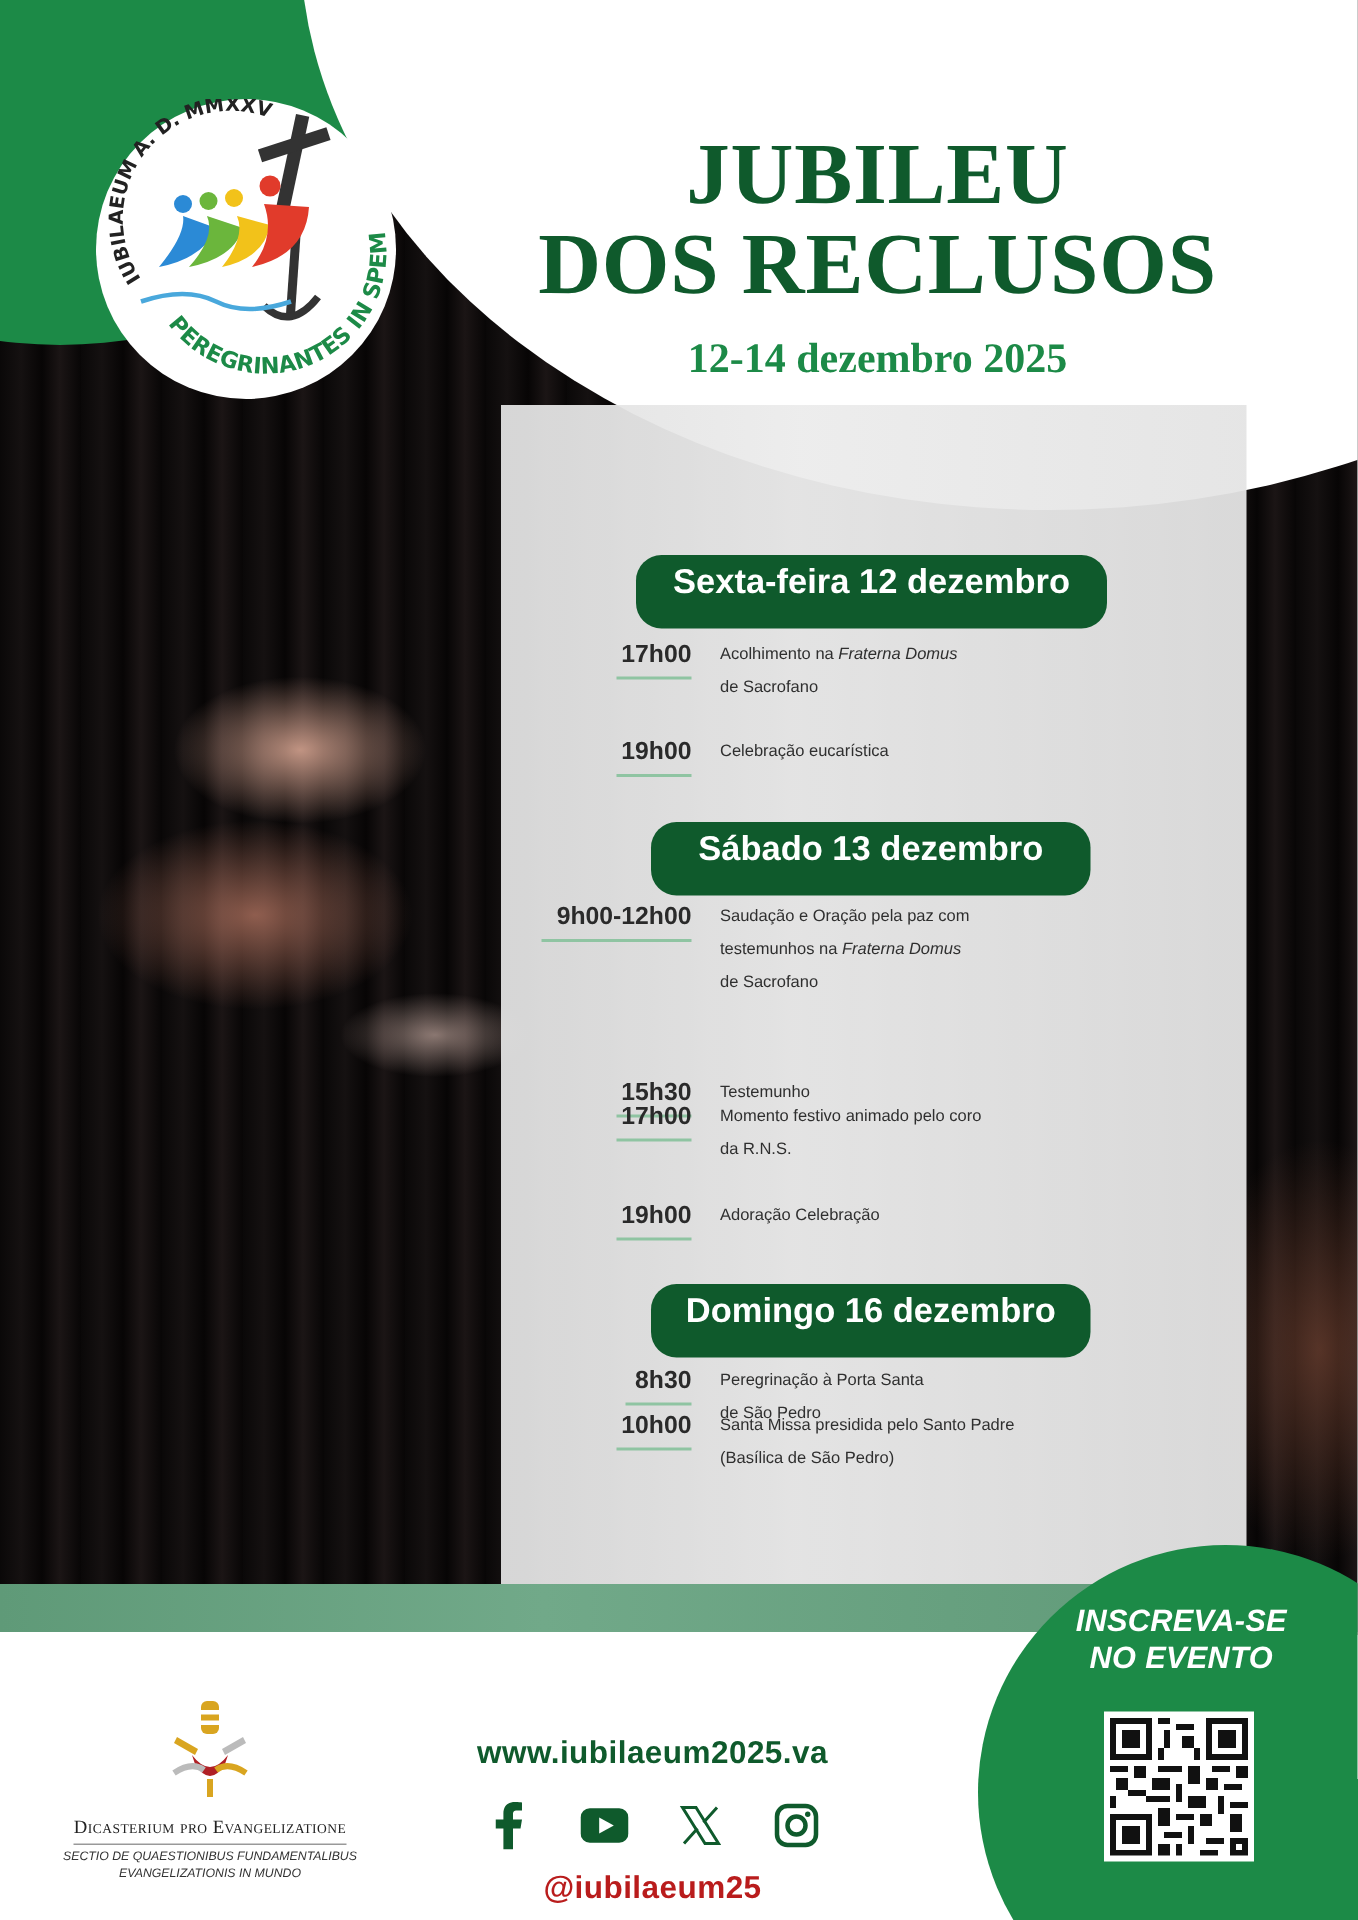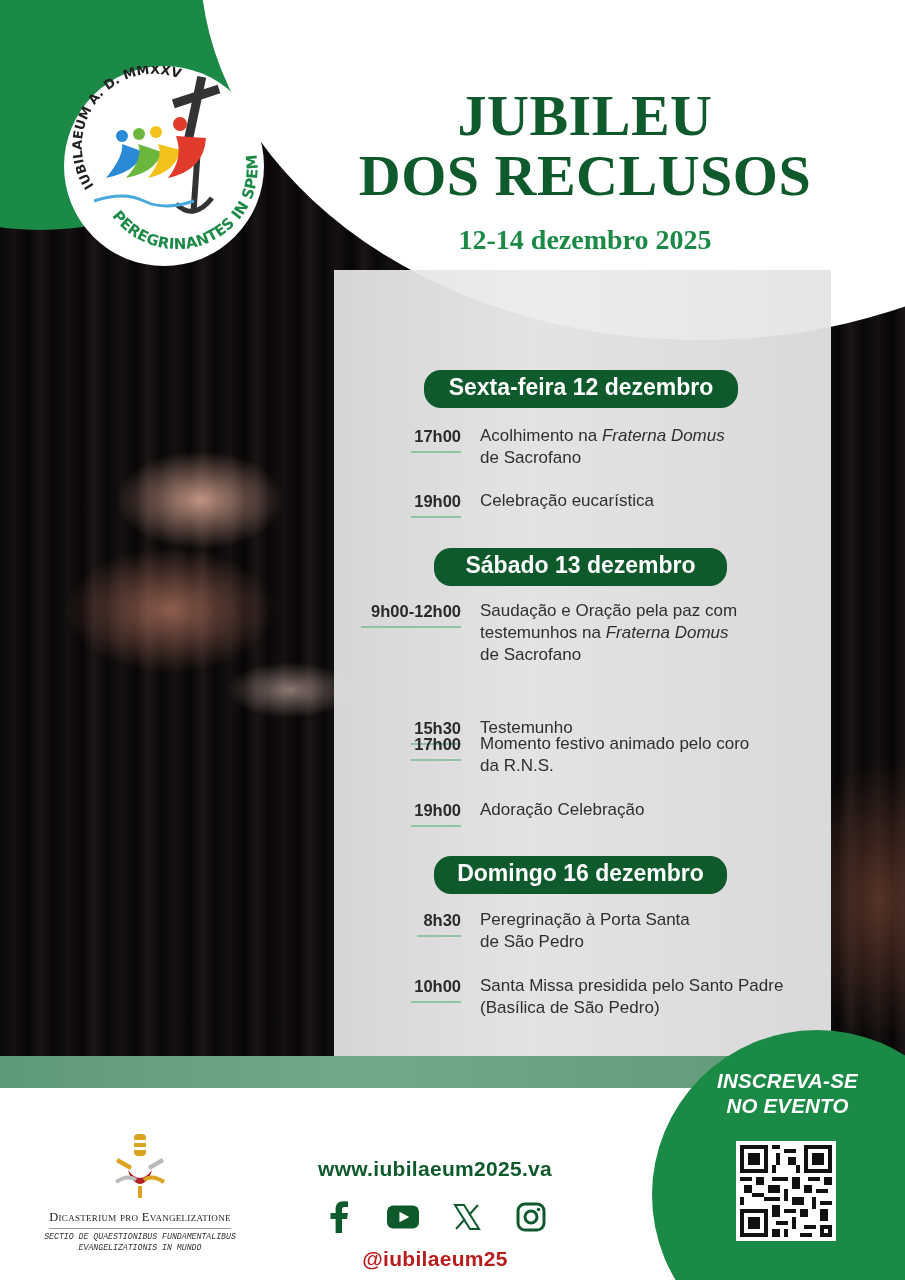--- a/index.html
+++ b/index.html
@@ -54,46 +54,46 @@
     font-family: "Liberation Serif", "DejaVu Serif", serif; font-weight: bold;
     color: #0f5a2c; font-size: 58px; line-height: 60px; letter-spacing: 0.5px;
   }
   .date-line {
     font-family: "Liberation Serif", "DejaVu Serif", serif; font-weight: bold;
     color: #1c8a47; font-size: 28px; margin-top: 18px;
   }
 
   
   .day-pill {
-    position: absolute; height: 38px; border-radius: 17px; background: #0f5a2c; color: #ffffff;
+    position: absolute; height: 49px; border-radius: 17px; background: #0f5a2c; color: #ffffff;
     font-weight: bold; font-size: 23px; line-height: 34px; text-align: center;
     font-family: "Liberation Sans", sans-serif;
   }
   .event { position: absolute; left: 340px; width: 490px; display: flex; }
   .event .time {
     width: 121px; text-align: right; font-weight: bold; font-size: 16.5px; color: #2a2a2a;
     line-height: 22px; position: relative; padding-right: 0;
   }
   .event .time .bar {
     position: absolute; right: 0; top: 26px; height: 2px; background: #8fc4a2;
   }
   .event .desc {
-    margin-left: 19px; font-size: 17px; line-height: 22px; color: #2f2f2f; width: 350px;
+    margin-left: 19px; font-size: 11px; line-height: 22px; color: #2f2f2f; width: 350px;
   }
   .event .desc i { font-style: italic; }
 
   
   .dicasterium { position: absolute; left: 20px; top: 1130px; width: 240px; text-align: center; }
   .coat-of-arms { width: 60px; height: 72px; margin: 0 auto; }
   .dic-name {
     font-family: "Liberation Serif", serif; font-size: 12.5px; color: #222; letter-spacing: 0.3px;
     margin-top: 4px; padding-bottom: 3px; border-bottom: 1px solid #999; display: inline-block;
   }
   .dic-sub {
-    font-family: Liberation Mono, monospace; font-style: italic; font-size: 8.2px; color: #333;
+    font-family: Liberation Sans, sans-serif; font-style: italic; font-size: 8.2px; color: #333;
     margin-top: 2px; line-height: 11px;
   }
 
   .links { position: absolute; left: 300px; top: 1128px; width: 270px; text-align: center; }
   .website { font-weight: bold; color: #0f5a2c; font-size: 21px; letter-spacing: 0.3px; margin-top: 29px; }
   .socials { display: flex; justify-content: center; gap: 32px; margin-top: 20px; height: 32px; align-items: center; }
   .socials span { display: inline-flex; width: 32px; height: 32px; align-items: center; justify-content: center; }
   .handle { font-weight: bold; color: #b91c1c; font-size: 21px; margin-top: 14px; letter-spacing: 0.3px; }
 
   .cta { position: absolute; left: 690px; top: 1068px; width: 195px; text-align: center; }
@@ -186,21 +186,21 @@
   <div class="desc"><span>Adoração Celebração</span></div>
 </div>
 
 <div class="day-pill" style="left:434px; top:856px; width:293px;">Domingo 16 dezembro</div>
 
 <div class="event" style="top:909px;">
   <div class="time"><span>8h30</span><span class="bar" style="width:44px;"></span></div>
   <div class="desc"><span>Peregrinação à Porta Santa</span><br><span>de São Pedro</span></div>
 </div>
 
-<div class="event" style="top:975px;">
+<div class="event" style="top:939px;">
   <div class="time"><span>10h00</span><span class="bar" style="width:50px;"></span></div>
   <div class="desc"><span>Santa Missa presidida pelo Santo Padre</span><br><span>(Basílica de São Pedro)</span></div>
 </div>
 
 <div class="dicasterium">
   <svg class="coat-of-arms" viewBox="0 0 60 72">
     <rect x="24" y="4" width="12" height="22" rx="4" fill="#d9a520"></rect>
     <rect x="22" y="10" width="16" height="3" fill="#fff"></rect>
     <rect x="22" y="17" width="16" height="3" fill="#fff"></rect>
     <path d="M 8 28 L 22 36 L 20 40 L 6 32 Z" fill="#d9a520"></path>

